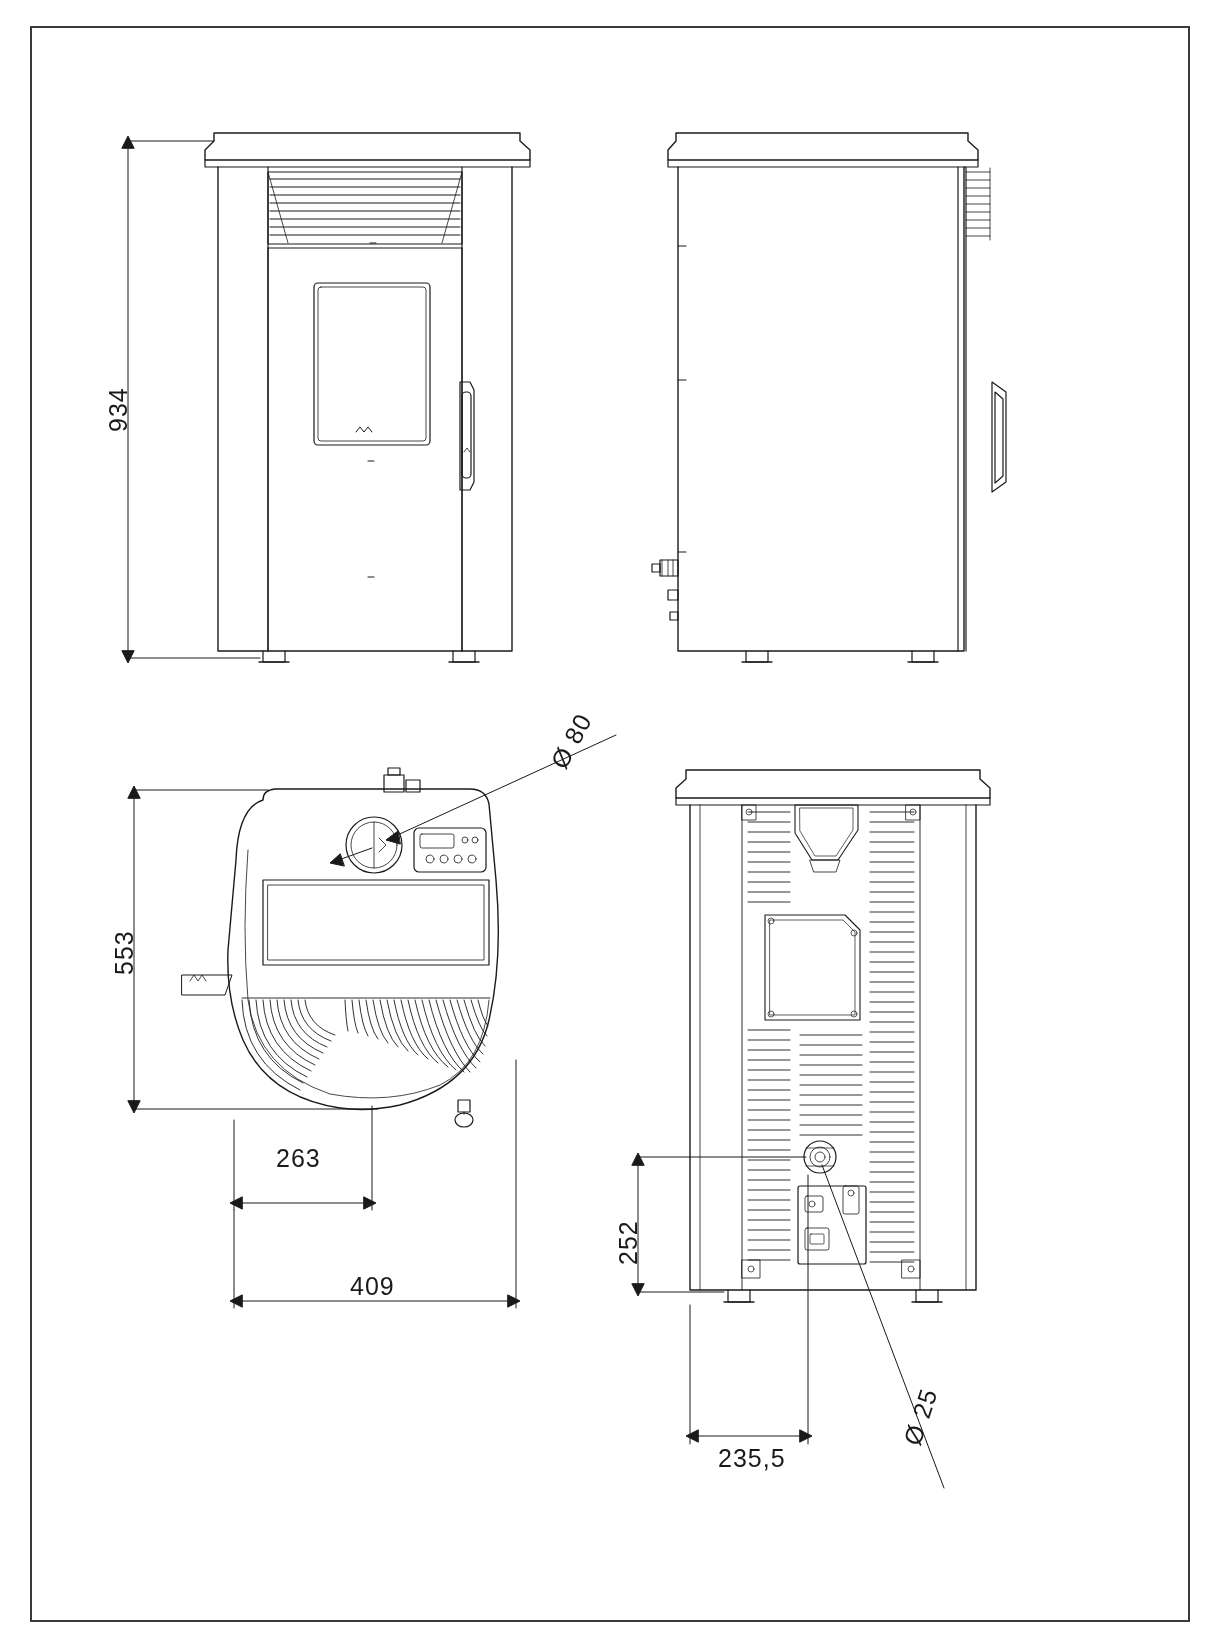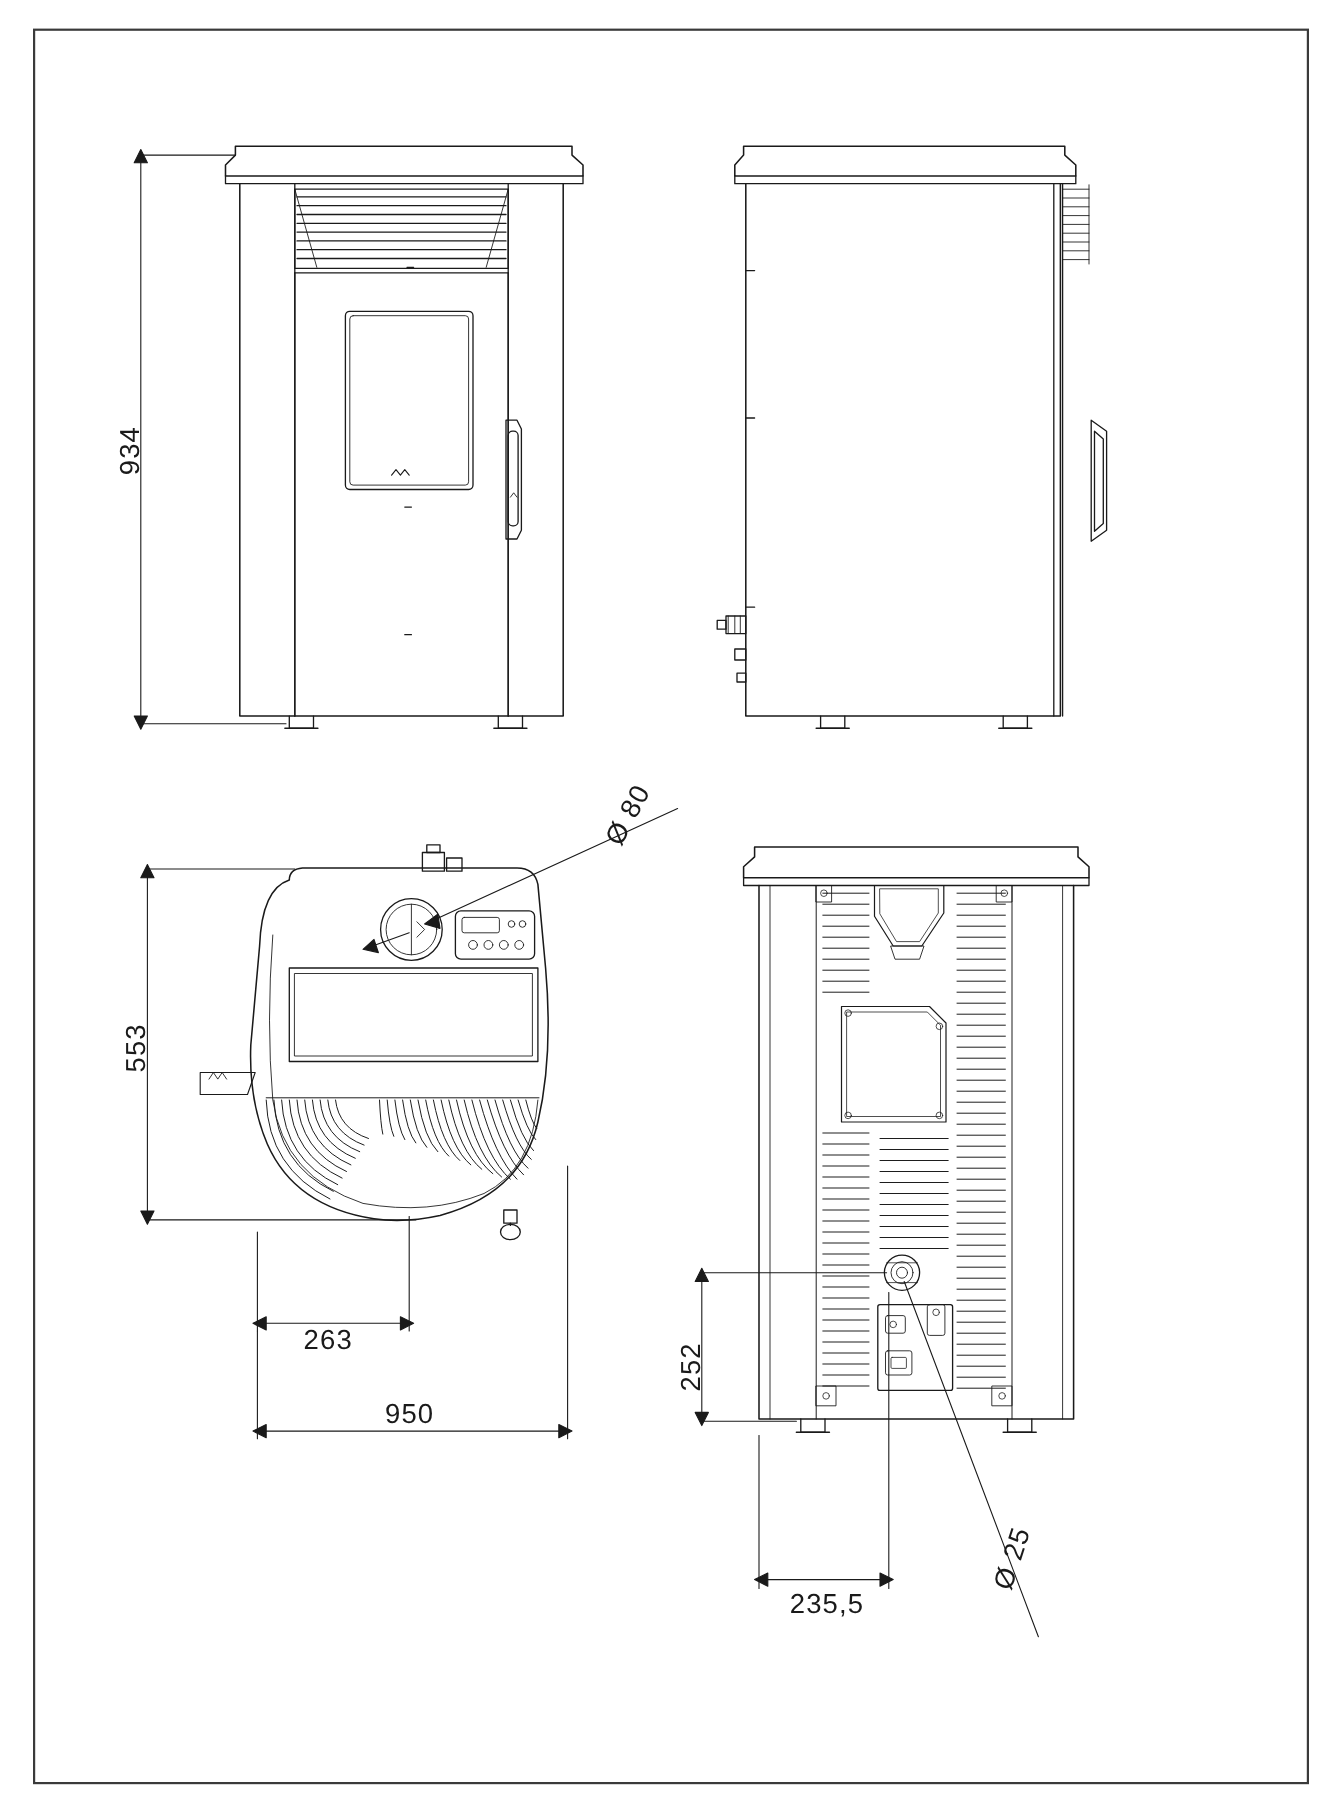--- a/index.html
+++ b/index.html
@@ -315,20 +315,20 @@
 
       <g stroke-width="1">
         <path d="M822 1165 L944 1488"></path>
       </g>
 
     </g>
   </svg>
 
   <div class="dimtext rot90" style="left:104px; top:432px;">934</div>
   <div class="dimtext rot90" style="left:110px; top:975px;">553</div>
-  <div class="dimtext" style="left:276px; top:1204px;text-align:center;">263</div>
-  <div class="dimtext" style="left:350px; top:1272px;">950</div>
+  <div class="dimtext" style="left:276px; top:1144px;text-align:center;">263</div>
+  <div class="dimtext" style="left:350px; top:1272px;">409</div>
   <div class="dimtext rotdiag" style="left:545px; top:760px;">Ø 80</div>
   <div class="dimtext rot90" style="left:614px; top:1265px;">252</div>
   <div class="dimtext" style="left:718px; top:1408px;margin-top:36px;">235,5</div>
   <div class="dimtext rotdiag2" style="left:898px; top:1440px;">Ø 25</div>
 
 </div>
 
 </body></html>

